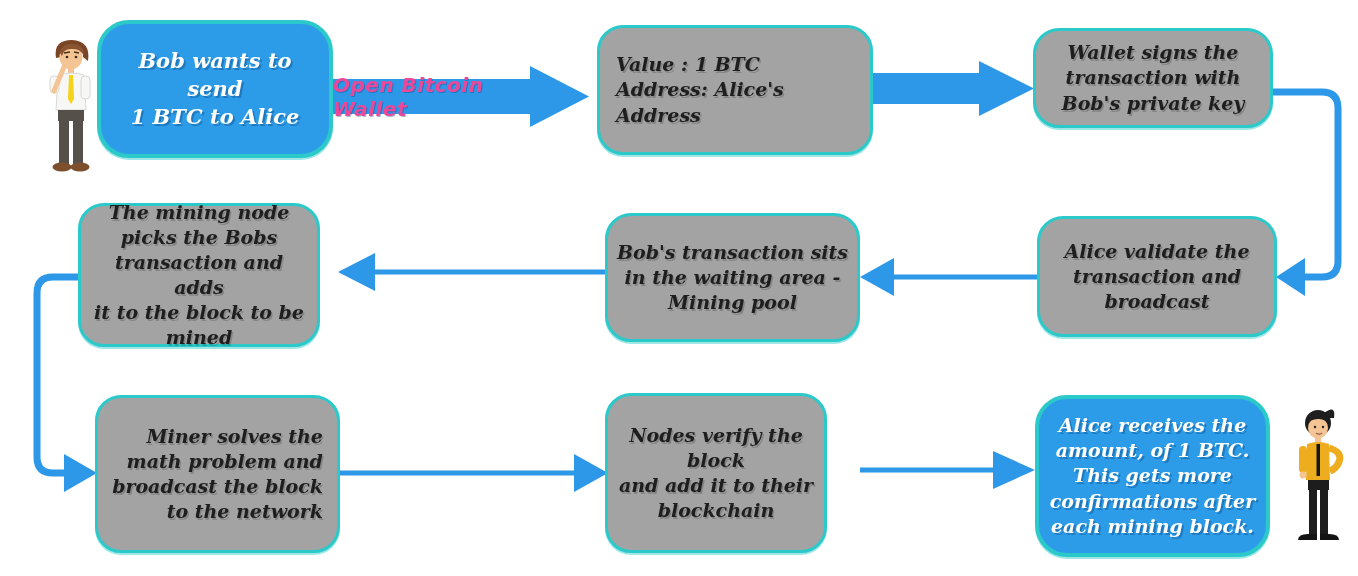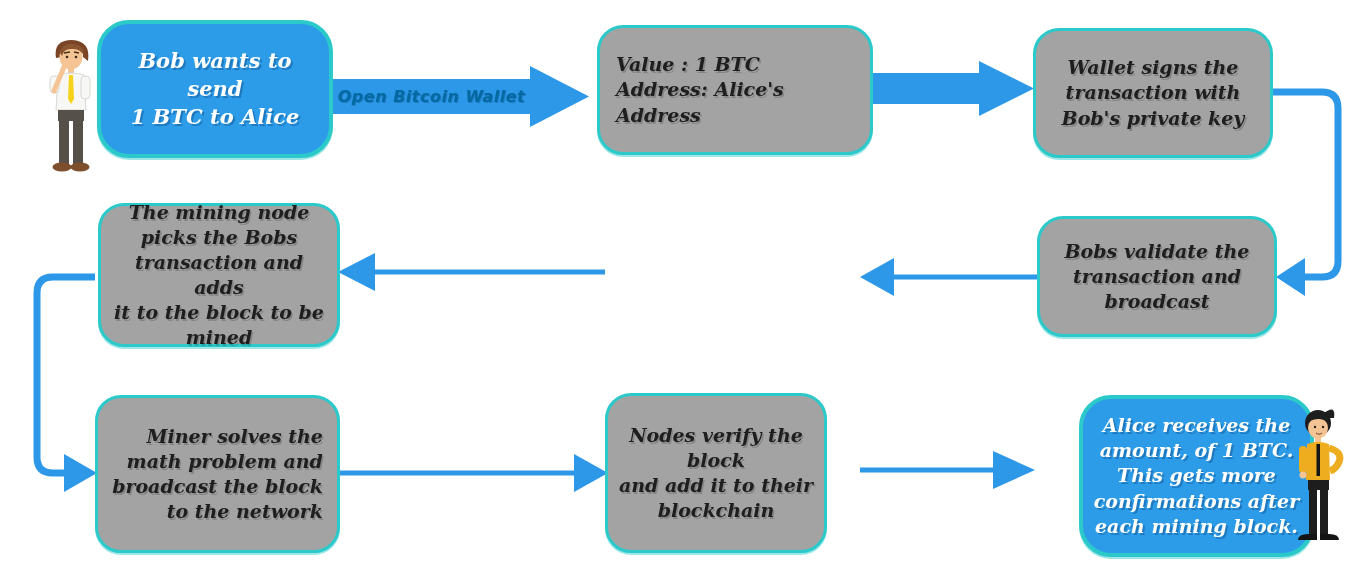--- a/index.html
+++ b/index.html
@@ -17,22 +17,22 @@
     text-shadow:1.5px 1.5px 0 rgba(0,0,0,0.18);
     box-shadow:0 2px 0 rgba(43,201,201,0.45);
   }
   .node.blue{
     background:#2D9CE8;color:#ffffff;border-width:4px;border-radius:32px;
     text-shadow:2px 2px 0 rgba(10,70,130,0.40);
   }
   .node.left-align{justify-content:flex-start;text-align:left;padding-left:16px;}
   .edge-label{
     position:absolute;display:flex;align-items:center;justify-content:center;
-    color:#0369a1;font-family:"DejaVu Sans","Liberation Sans",sans-serif;
-    font-style:italic;font-weight:bold;font-size:16px;letter-spacing:0.5px;
+    color:#ec4899;font-family:"DejaVu Sans","Liberation Sans",sans-serif;
+    font-style:italic;font-weight:bold;font-size:20px;letter-spacing:0.5px;
     text-shadow:1px 1px 0 rgba(10,70,130,0.35);pointer-events:none;
   }
   .character{position:absolute;}
 </style>
 </head>
 <body>
 
 <div class="canvas">
 
   <svg class="connector-layer" width="1358" height="576" viewBox="0 0 1358 576">
@@ -79,45 +79,48 @@
   </svg>
 
   <div class="edge-label" style="left:333px;top:79px;width:197px;height:35px;">Open Bitcoin Wallet</div>
 
   <div class="node blue" style="left:97px;top:20px;width:236px;height:138px;font-size:21px;">Bob wants to send
 1 BTC to Alice</div>
 
   <div class="node left-align" style="left:597px;top:25px;width:276px;height:130px;">Value : 1 BTC
 Address: Alice's Address</div>
 
-  <div class="node" style="left:1033px;top:28px;width:240px;height:130px;">Wallet signs the
+  <div class="node" style="left:1033px;top:28px;width:240px;height:100px;">Wallet signs the
 transaction with
 Bob's private key</div>
 
-  <div class="node" style="left:1037px;top:216px;width:240px;height:121px;">Bobs validate the
+  <div class="node" style="left:1037px;top:216px;width:240px;height:121px;">Alice validate the
 transaction and
 broadcast</div>
 
+  <div class="node" style="left:605px;top:213px;width:255px;height:129px;">Bob's transaction sits
+in the waiting area -
+Mining pool</div>
 
-  <div class="node" style="left:98px;top:203px;width:242px;height:144px;">The mining node
+  <div class="node" style="left:78px;top:203px;width:242px;height:144px;">The mining node
 picks the Bobs
 transaction and adds
 it to the block to be
 mined</div>
 
   <div class="node" style="left:95px;top:395px;width:245px;height:158px;text-align:right;">Miner solves the
 math problem and
 broadcast the block
 to the network</div>
 
   <div class="node" style="left:605px;top:393px;width:222px;height:160px;">Nodes verify the block
 and add it to their
 blockchain</div>
 
-  <div class="node blue" style="left:1035px;top:395px;width:235px;height:162px;font-size:19px;margin-left:44px;">Alice receives the
+  <div class="node blue" style="left:1035px;top:395px;width:235px;height:162px;font-size:19px;">Alice receives the
 amount, of 1 BTC.
 This gets more
 confirmations after
 each mining block.</div>
 
   <svg class="character" style="left:34px;top:36px;" width="72" height="146" viewBox="0 0 72 146">
     <g>
       <path d="M22 22 Q19 4 38 4 Q57 5 54 25 L49 21 Q50 10 40 10 Q30 9 28 21 Z" fill="#7A4527"></path>
       <ellipse cx="37" cy="21" rx="11.5" ry="12.5" fill="#F4C495"></ellipse>
       <path d="M26 17 Q28 7 38 8 Q50 8 50 20 Q46 12 38 13 Q30 12 28 20 Z" fill="#8A5530"></path>

